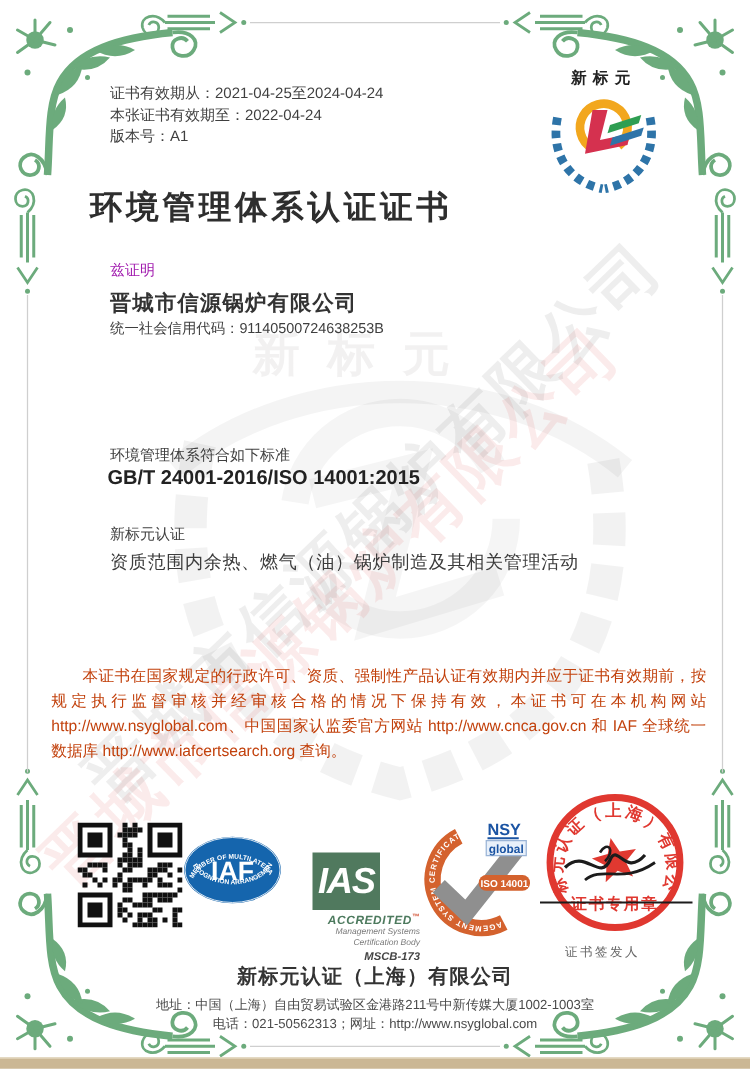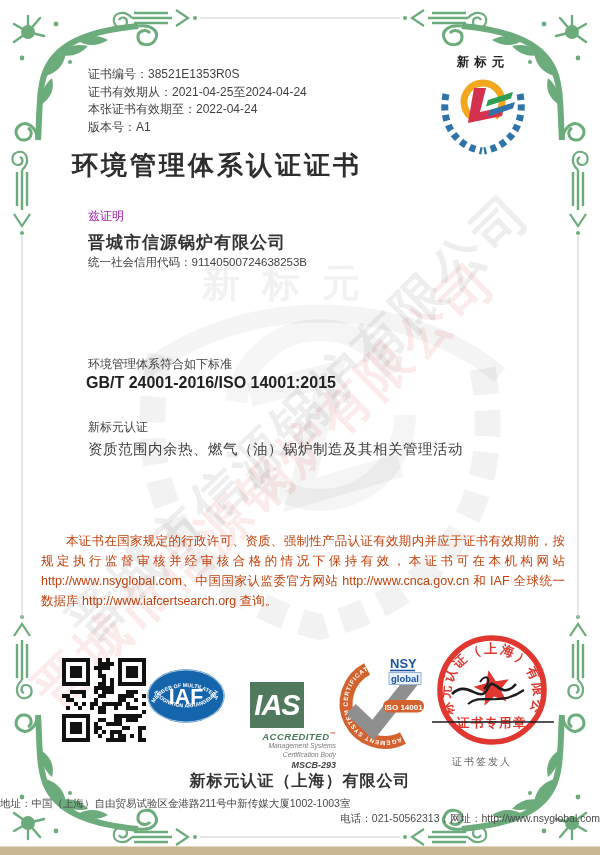--- a/index.html
+++ b/index.html
@@ -41,22 +41,22 @@
   .ias-accredited{margin-top:3px;font-size:9.5px;font-weight:700;color:#4d7a5e;letter-spacing:0.5px;}
   .ias-accredited .tm{color:#d04a2a;font-size:6px;vertical-align:super;}
   .ias-sub{font-size:6.8px;color:#7a7a7a;line-height:8.5px;}
   .ias-code{font-size:9px;font-weight:700;color:#444;margin-top:1px;}
   .nsy{left:333px;top:653px;}
   .stamp{left:428px;top:632px;}
   .signer{left:452px;top:755px;font-size:10px;letter-spacing:2px;color:#666;}
   
   .f-company{left:0;top:771px;width:600px;text-align:center;font-size:16px;font-weight:600;
     letter-spacing:1px;color:#333;}
-  .f-address{left:0;top:797px;width:600px;text-align:left;font-size:10.5px;color:#4a4a4a;}
-  .f-contact{left:0;top:812px;width:600px;text-align:right;font-size:10.5px;color:#4a4a4a;}
+  .f-address{left:0;top:797px;width:600px;text-align:center;font-size:10.5px;color:#4a4a4a;}
+  .f-contact{left:0;top:812px;width:600px;text-align:center;font-size:10.5px;color:#4a4a4a;}
   .photo-edge{left:0;top:846px;width:600px;height:9px;background:#cbb794;border-top:1px solid #e4d8bd;}
   .border-svg{left:0;top:0;}
 </style>
 </head>
 <body>
 
 <div class="page">
 
   <svg class="abs border-svg" width="600" height="855" viewBox="0 0 600 855">
     <defs>
@@ -116,21 +116,20 @@
     <path d="M60,120 C30,260 90,360 220,392 C350,360 410,260 380,120" fill="none" stroke="rgba(0,0,0,0.05)" stroke-width="26" stroke-dasharray="26 16"></path>
     <path d="M40,140 C140,58 300,58 400,140" fill="none" stroke="rgba(0,0,0,0.045)" stroke-width="18"></path>
     <circle cx="220" cy="180" r="85" fill="none" stroke="rgba(0,0,0,0.04)" stroke-width="22" stroke-dasharray="210 70"></circle>
     <path d="M150,160 L230,140 L200,260 L300,230" fill="none" stroke="rgba(0,0,0,0.04)" stroke-width="24"></path>
   </svg>
   <div class="wm wm-company-pink">晋城市信源锅炉有限公司</div>
   <div class="wm wm-company">晋城市信源锅炉有限公司</div>
   <div class="wm wm-brand">新标元</div>
 
   <div class="abs meta">
-    <div>证书编号：38521E1353R0S</div>
     <div>证书有效期从：2021-04-25至2024-04-24</div>
     <div>本张证书有效期至：2022-04-24</div>
     <div>版本号：A1</div>
   </div>
 
   <svg class="abs" style="left:424px;top:52px;" width="118" height="104" viewBox="0 0 118 104">
     <text x="59" y="14" text-anchor="middle" font-size="12.5" letter-spacing="5" fill="#222" font-weight="700">新标元</text>
     <circle cx="59" cy="50" r="19" fill="none" stroke="#f2a71e" stroke-width="7" stroke-dasharray="96 24" transform="rotate(120 59 50)"></circle>
     <path d="M50,36 l12,0 l-6,24 l24,-5 l-2,9 l-34,7 z" fill="#d5314f"></path>
     <path d="M64,48 l25,-8 l-2,6.5 l-25,8 z" fill="#2e9e52"></path>
@@ -292,21 +291,21 @@
       <textPath href="#iafBot" startOffset="50%" text-anchor="middle">RECOGNITION ARRANGEMENT</textPath>
     </text>
     <text x="60" y="54" text-anchor="middle" font-size="32" font-weight="700" fill="#fff">IAF</text>
   </svg>
 
   <div class="abs ias">
     <div class="ias-box">IAS</div>
     <div class="ias-accredited"><span>ACCREDITED</span><span class="tm">™</span></div>
     <div class="ias-sub">Management Systems</div>
     <div class="ias-sub">Certification Body</div>
-    <div class="ias-code">MSCB-293</div>
+    <div class="ias-code">MSCB-173</div>
   </div>
 
   <svg class="abs nsy" width="96" height="100" viewBox="0 0 96 100">
     <defs>
       <path id="nsyArc" d="M70,85 A37,37 0 1 1 34,16"></path>
     </defs>
     <path d="M70,85 A37,37 0 1 1 34,16" fill="none" stroke="#d4622e" stroke-width="13"></path>
     <text font-size="6.2" fill="#fff" font-weight="700" letter-spacing="1">
       <textPath href="#nsyArc" startOffset="50%" text-anchor="middle" dominant-baseline="middle">MANAGEMENT SYSTEM CERTIFICATION</textPath>
     </text>

